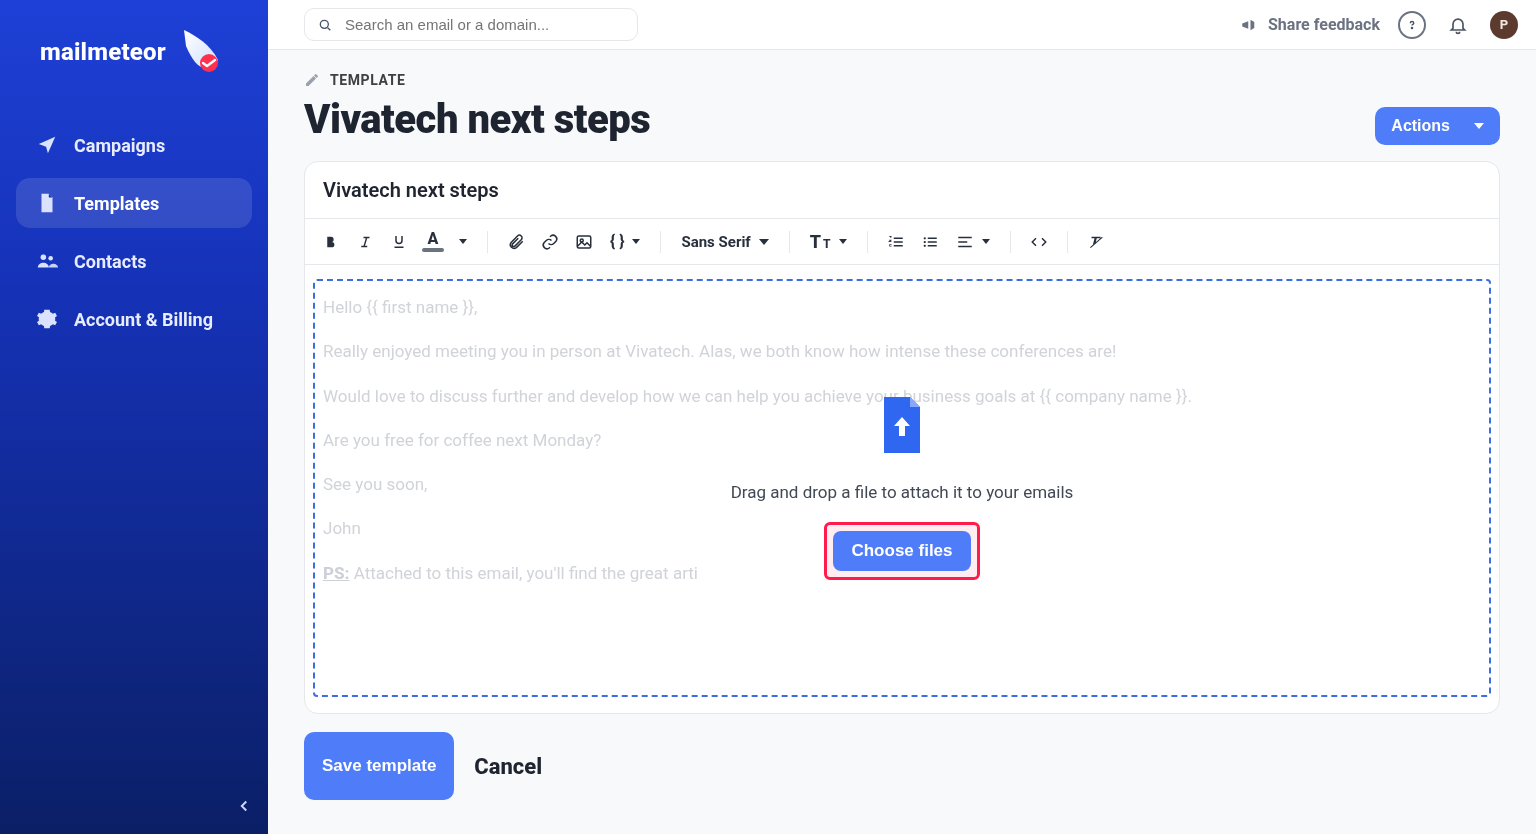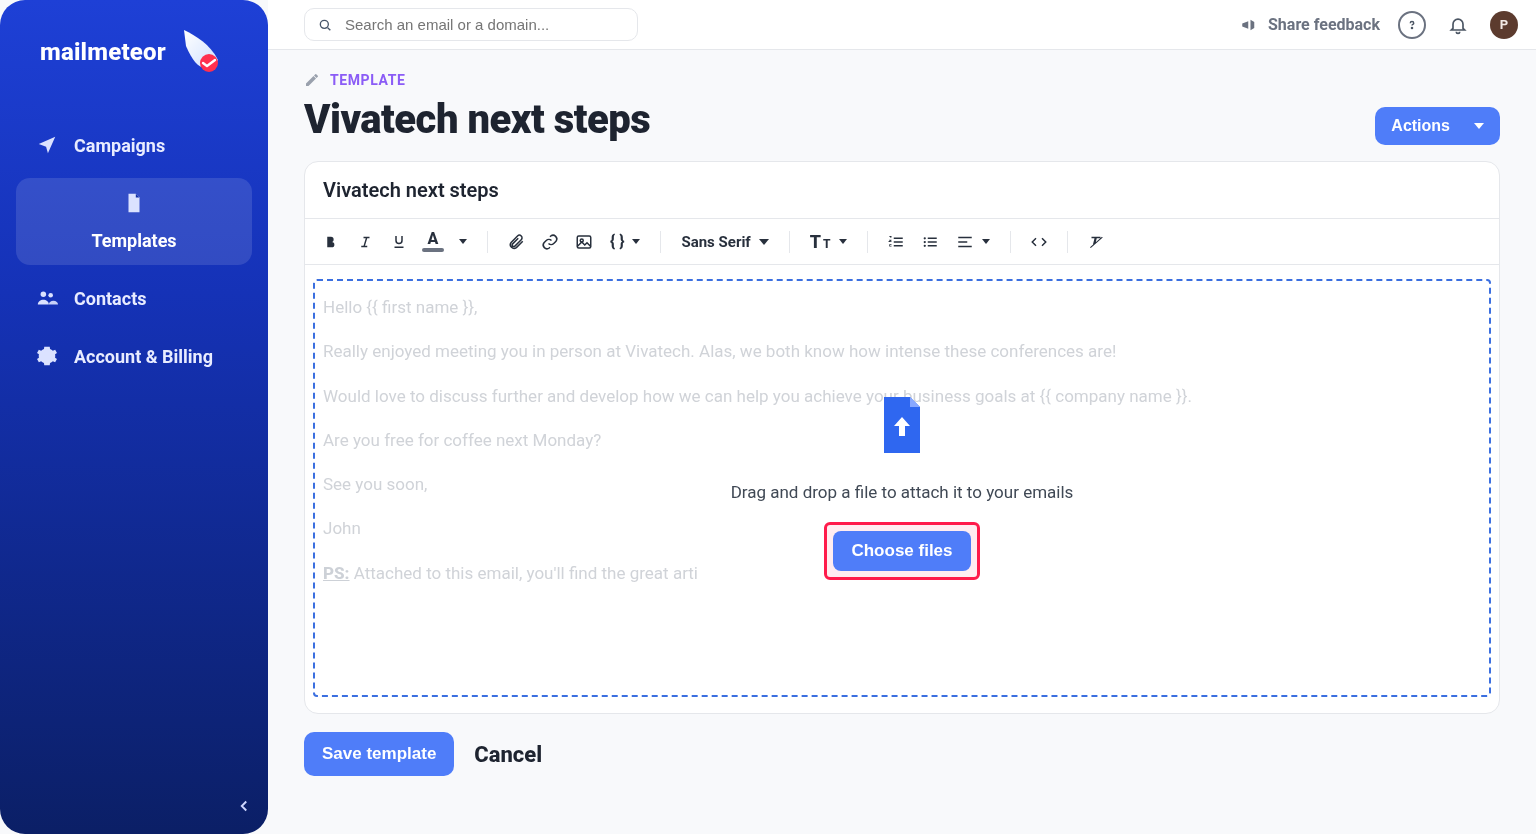--- a/index.html
+++ b/index.html
@@ -20,58 +20,57 @@
     color:var(--text);
     background:var(--bg);
     width:1536px;height:834px;overflow:hidden;
   }
   
   .app{display:flex;width:100%;height:100%;}
   .sidebar{
     width:268px;flex:0 0 268px;color:#fff;
     background:linear-gradient(180deg,var(--sidebar-from) 0%, #1532b7 35%, var(--sidebar-to) 100%);
     position:relative;
-    border-radius:25px;
   }
   .brand{
     display:flex;align-items:center;gap:10px;
     padding:28px 30px 18px 40px;
   }
   .brand-name{font-weight:800;font-size:24px;letter-spacing:0.2px;}
   .brand-icon{width:48px;height:48px;position:relative;}
   .brand-icon svg{position:absolute;inset:0;}
   .nav{padding:18px 16px;}
   .nav-item{
     display:flex;align-items:center;gap:16px;
     padding:14px 20px;margin:8px 0;border-radius:14px;
     color:#e8ecff;cursor:pointer;font-weight:700;font-size:18px;
   }
   .nav-item .icon{width:22px;height:22px;display:inline-flex;align-items:center;justify-content:center;color:#dbe2ff;}
-  .nav-item.active{background:rgba(255,255,255,0.12);color:#ffffff;flex-direction:column;}
+  .nav-item.active{background:rgba(255,255,255,0.12);color:#ffffff;}
   .collapse-handle{
     position:absolute;right:10px;bottom:14px;width:28px;height:28px;display:flex;align-items:center;justify-content:center;color:#cfd7ff;cursor:pointer;border-radius:8px;
   }
 
   .main{flex:1;display:flex;flex-direction:column;min-width:0;}
   .topbar{
     height:50px;background:#fff;border-bottom:1px solid var(--border);
     display:flex;align-items:center;gap:18px;padding:0 18px 0 36px;
   }
   .search{
     display:flex;align-items:center;gap:10px;border:1px solid var(--border);border-radius:10px;padding:6px 12px;width:334px;color:#64748b;background:#fff;
   }
   .search input{border:0;outline:none;font-size:15px;flex:1;color:#111827;}
   .spacer{flex:1;}
   .feedback{display:flex;align-items:center;gap:10px;color:#6b7280;cursor:pointer;font-weight:700;}
   .circle-btn{width:28px;height:28px;border-radius:999px;display:inline-flex;align-items:center;justify-content:center;background:transparent;color:#374151;cursor:pointer;}
   .circle-btn.outline{border:2px solid #6b7280;}
   .avatar{width:28px;height:28px;border-radius:999px;background:#5c3b2e;color:#f3e9e4;display:inline-flex;align-items:center;justify-content:center;font-weight:700;font-size:13px;}
 
   .content{padding:22px 36px 28px 36px;overflow:auto;}
-  .crumb{display:flex;align-items:center;gap:10px;color:#8b5cf6;text-transform:uppercase;letter-spacing:0.6px;font-size:14px;font-weight:700;}
+  .crumb{display:flex;align-items:center;gap:10px;color:#404040;text-transform:uppercase;letter-spacing:0.6px;font-size:14px;font-weight:700;}
   .crumb .icon{width:16px;height:16px;color:#9aa1ad;}
   .page-header{display:flex;align-items:center;justify-content:space-between;margin-top:2px;}
   .page-title{font-size:40px;font-weight:900;letter-spacing:-0.5px;margin:6px 0 18px 0;}
   .actions-btn{
     display:inline-flex;align-items:center;gap:24px;background:#4f7df9;color:#fff;border-radius:10px;padding:10px 16px;font-weight:800;border:none;cursor:pointer;font-size:16px;
   }
   .actions-btn .caret{display:inline-block;border-left:5px solid transparent;border-right:5px solid transparent;border-top:6px solid #fff;}
 
   .card{background:#fff;border:1px solid var(--border);border-radius:14px;overflow:hidden;}
   .subject{padding:16px 18px;font-size:20px;font-weight:600;border-bottom:1px solid var(--border);}
@@ -96,21 +95,21 @@
   .ghost .ps{font-weight:800;text-decoration:underline;color:#cdd1d7;}
   .overlay{position:absolute;inset:0;display:flex;flex-direction:column;align-items:center;justify-content:center;gap:8px;}
   .upload-icon{width:48px;height:56px;}
   .overlay h3{margin:8px 0 0 0;font-size:22px;font-weight:800;color:#1b2330;}
   .overlay .sub{color:#404955;font-size:17px;text-align:center;margin-top:21px;}
   .overlay a{color:#3765e3;text-decoration:none;}
   .choose-wrap{margin-top:12px;padding:6px;border:3px solid var(--accent);border-radius:6px;background:rgba(255,27,75,0.08);}
   .choose-btn{background:#4f7df9;color:#fff;border:none;border-radius:8px;padding:10px 18px;font-weight:800;font-size:17px;cursor:pointer;}
 
   .footer{display:flex;align-items:center;gap:20px;margin-top:18px;}
-  .save-btn{background:#4f7df9;color:#fff;border:none;border-radius:10px;padding:12px 18px;font-weight:800;font-size:17px;cursor:pointer;}
+  .save-btn{background:#4f7df9;color:#fff;border:none;border-radius:10px;padding:24px 18px;font-weight:800;font-size:17px;cursor:pointer;}
   .cancel-link{color:#1e2430;font-weight:800;font-size:22px;cursor:pointer;}
 
   
   .color-swatch{width:22px;height:4px;background:#6b7280;border-radius:2px;margin-top:2px;}
 </style>
 </head>
 <body>
 
 <div class="app">
   <aside class="sidebar">

